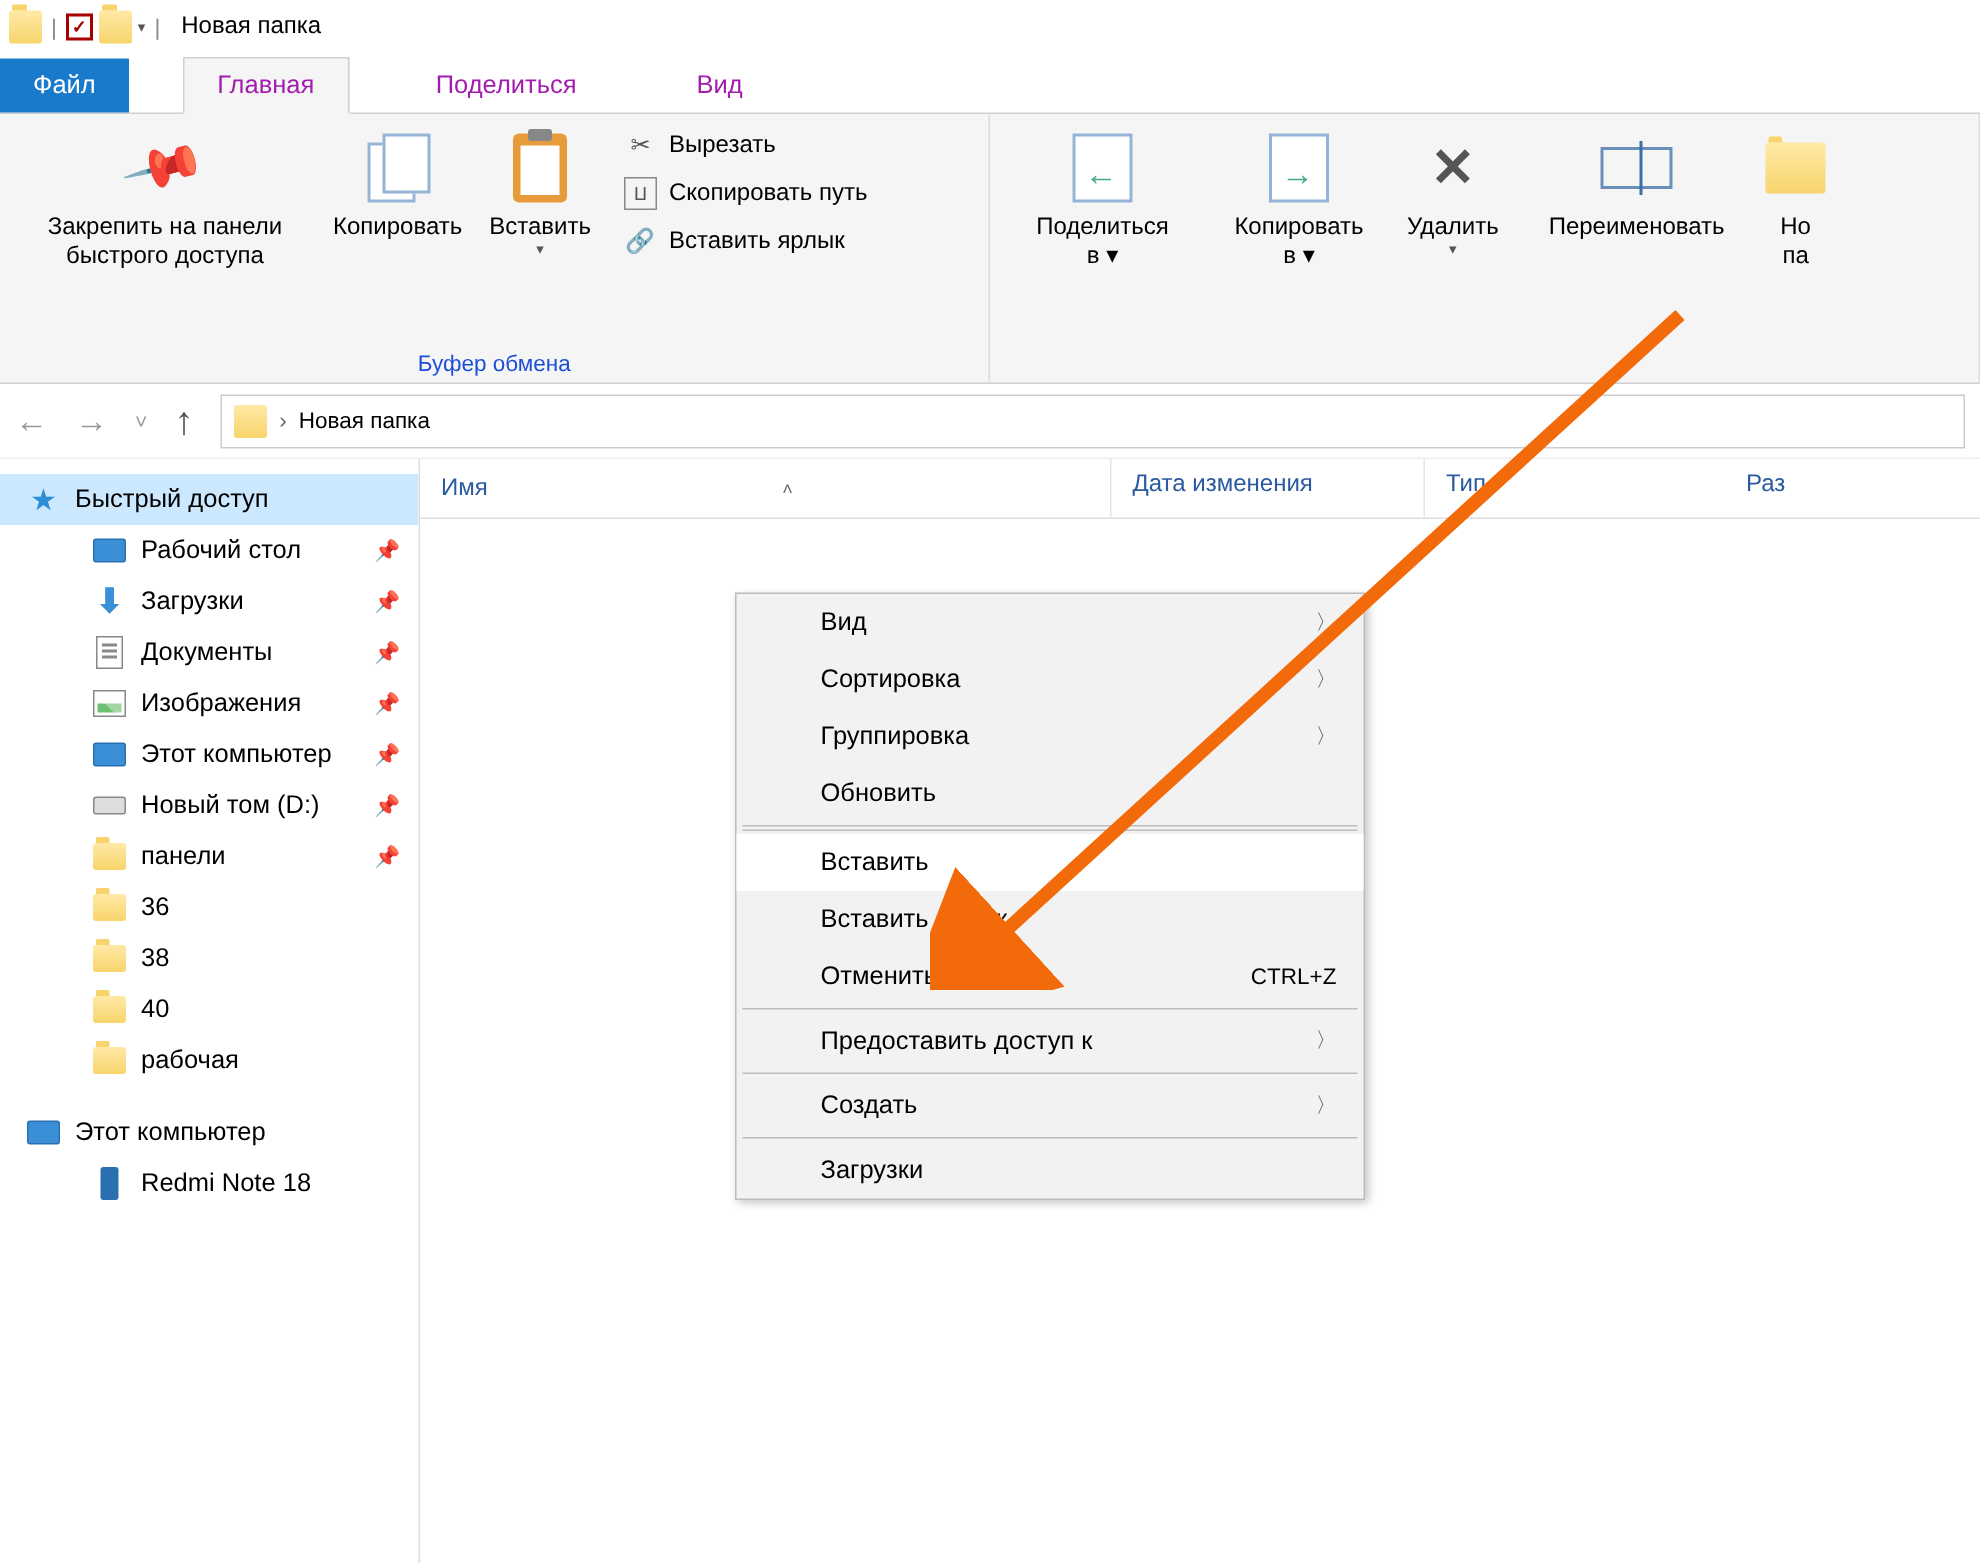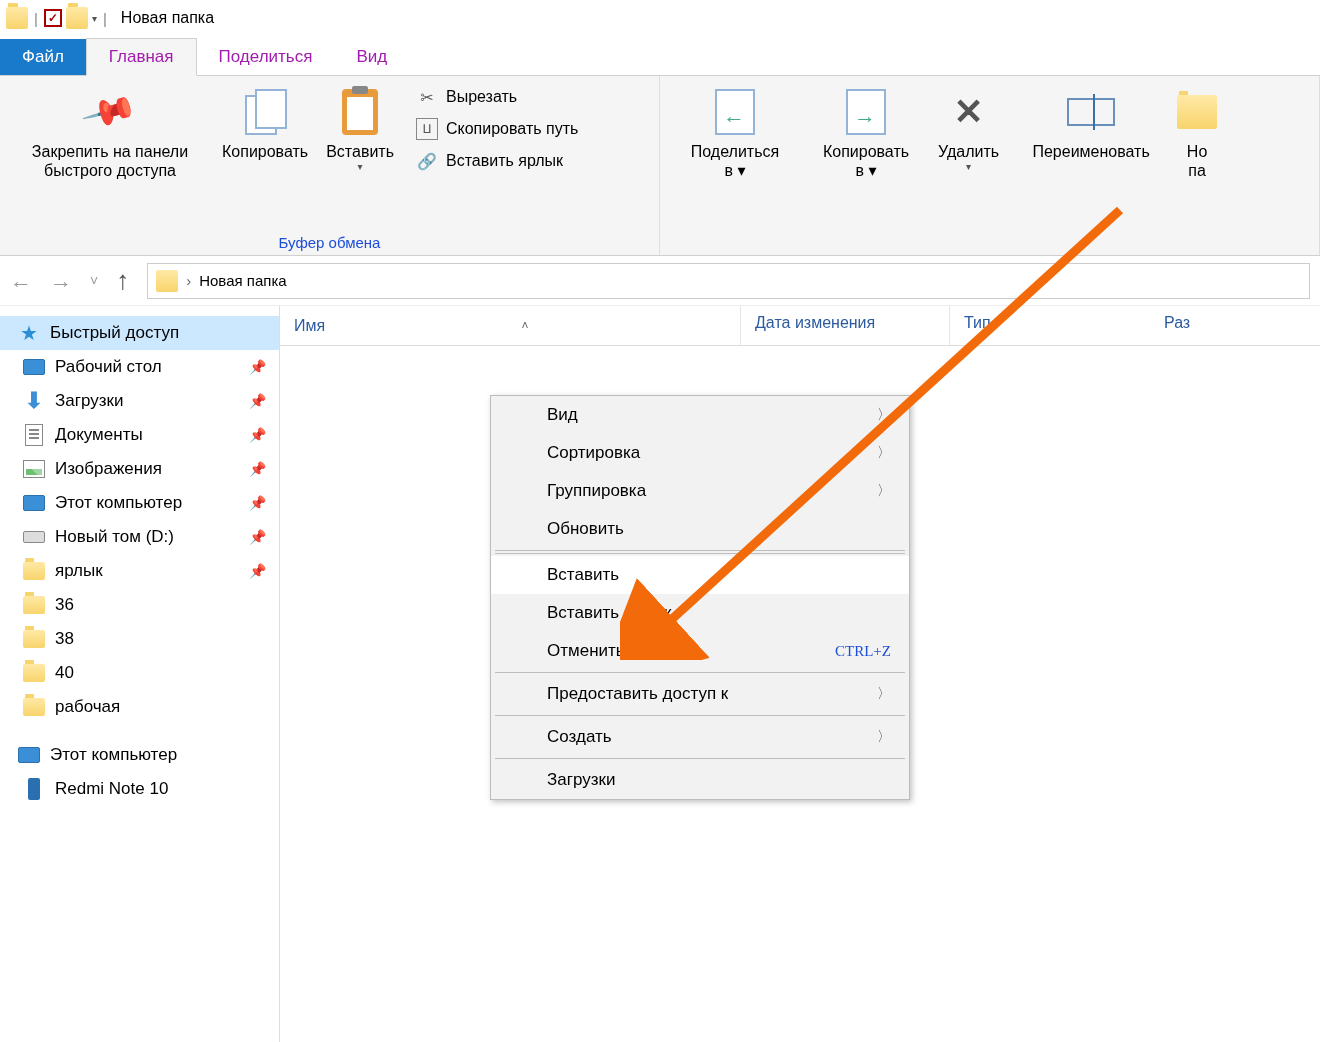--- a/index.html
+++ b/index.html
@@ -8,21 +8,21 @@
 
 .titlebar { height: 36px; display: flex; align-items: center; background: #fff; padding-left: 6px; gap: 4px; }
 .titlebar .folder-ico { width: 22px; height: 22px; background: linear-gradient(180deg, #ffe9a6 0%, #f8d46c 100%); border-radius: 2px; position: relative; }
 .titlebar .folder-ico::before { content:""; position:absolute; top:-4px; left:2px; width:10px; height:4px; background:#f8d46c; border-radius:1px 1px 0 0;}
 .titlebar .sep { color:#888; margin:0 2px; }
 .titlebar .qa-check { width:18px; height:18px; border:2px solid #a60000; display:flex; align-items:center; justify-content:center; font-size:12px; color:#a60000; font-weight:bold;}
 .titlebar .drop { font-size: 10px; color:#555;}
 .titlebar .title-text { margin-left: 8px; font-size: 16px; }
 
 
-.tabs { display: flex; align-items: flex-end; background: #fff; height: 40px; border-bottom: 1px solid #d0d0d0; }
+.tabs { display: flex; align-items: flex-end; background: #fff; height: 40px; border-bottom: 1px solid #d0d0d0; gap: 36px; }
 .tab { padding: 8px 22px; font-size: 17px; color: #a21caf; cursor: default; }
 .tab.file { background: #1979ca; color: #fff; }
 .tab.active { background: #f5f5f5; border: 1px solid #d0d0d0; border-bottom: 1px solid #f5f5f5; margin-bottom:-1px;}
 
 
 .ribbon { background: #f5f5f5; border-bottom: 1px solid #d0d0d0; display:flex; height: 180px; }
 .group { border-right: 1px solid #ddd; padding: 8px 10px 4px 10px; display:flex; flex-direction:column; justify-content:space-between; }
 .group-content { display:flex; align-items:flex-start; gap:6px;}
 .group-label { text-align:center; font-size:15px; color:#1d4ed8; padding-top:4px;}
 .big-btn { display:flex; flex-direction:column; align-items:center; text-align:center; width: auto; padding: 4px 6px; font-size:16px; line-height:1.2; }
@@ -41,38 +41,38 @@
 .address .crumb-sep { color:#666; }
 
 
 .main { display:flex; height: calc(1042px - 36px - 40px - 180px - 50px); }
 .sidebar { width: 280px; border-right:1px solid #ddd; padding-top:10px; overflow:hidden;}
 .side-item { display:flex; align-items:center; gap:10px; padding:6px 12px 6px 26px; font-size:17px; position:relative;}
 .side-item.selected { background:#cce8ff;}
 .side-item .pin { margin-left:auto; color:#7a7a7a; font-size:14px;}
 .side-ico { width:22px; height:22px; display:flex; align-items:center; justify-content:center;}
 .side-item.header { padding-left: 18px; font-size:17px; }
-.side-item.sub { padding-left: 23px; }
+.side-item.sub { padding-left: 62px; }
 .side-group-gap { height: 14px; }
 
 
 .content { flex:1; position:relative;}
 .col-headers { display:flex; border-bottom:1px solid #ddd; height:40px;}
 .col { padding:8px 14px; color:#2b5aa0; font-size:16px; border-right:1px solid transparent;}
 .col.name { width:460px; display:flex; justify-content:space-between; align-items:center;}
 .col.date { width:210px; border-left:1px solid #e5e5e5; border-right:1px solid #e5e5e5;}
 .col.type { width:200px;}
 .col.size { flex:1;}
 .sort-arrow { color:#666; font-size:12px; margin:0 auto;}
 
 
 .context-menu { position:absolute; left:490px; top:395px; width:420px; background:#f2f2f2; border:1px solid #bcbcbc; box-shadow:2px 2px 6px rgba(0,0,0,0.25); z-index:50;}
 .cm-item { display:flex; align-items:center; padding: 9px 18px 9px 56px; font-size:17px; position:relative;}
 .cm-item .arrow { margin-left:auto; color:#555; font-size:14px;}
-.cm-item .shortcut { margin-left:auto; color:#1d4ed8; font-size:15px;font-family:Liberation Serif, serif;}
+.cm-item .shortcut { margin-left:auto; color:#000000; font-size:15px;}
 .cm-sep { height:1px; background:#bcbcbc; margin: 2px 4px;}
 .cm-item.hover { background:#fff;}
 
 
 .annotation-arrow { position:absolute; left:620px; top:200px; width:520px; height:460px; z-index:60; pointer-events:none;}
 
 
 .ico-folder { width:22px; height:18px; background:linear-gradient(180deg,#ffe9a6,#f8d46c); border-radius:2px; position:relative; display:inline-block;}
 .ico-folder::before{content:"";position:absolute;top:-4px;left:2px;width:9px;height:4px;background:#f8d46c;border-radius:1px 1px 0 0;}
 
@@ -255,21 +255,21 @@
       <span class="side-ico">
           <span class="ico-drive"></span>
         </span>
       <span>Новый том (D:)</span>
       <span class="pin">📌</span>
     </div>
     <div class="side-item sub">
       <span class="side-ico">
           <span class="ico-folder"></span>
         </span>
-      <span>ярлык</span>
+      <span>панели</span>
       <span class="pin">📌</span>
     </div>
     <div class="side-item sub">
       <span class="side-ico">
           <span class="ico-folder"></span>
         </span>
       <span>36</span>
     </div>
     <div class="side-item sub">
       <span class="side-ico">
@@ -293,21 +293,21 @@
     <div class="side-item header">
       <span class="side-ico">
           <span class="ico-pc"></span>
         </span>
       <span>Этот компьютер</span>
     </div>
     <div class="side-item sub">
       <span class="side-ico">
           <span class="ico-phone"></span>
         </span>
-      <span>Redmi Note 10</span>
+      <span>Redmi Note 18</span>
     </div>
   </div>
 
   <div class="content">
     <div class="col-headers">
       <div class="col name">
         <span>Имя</span>
         <span class="sort-arrow">˄</span>
         <span></span>
       </div>

